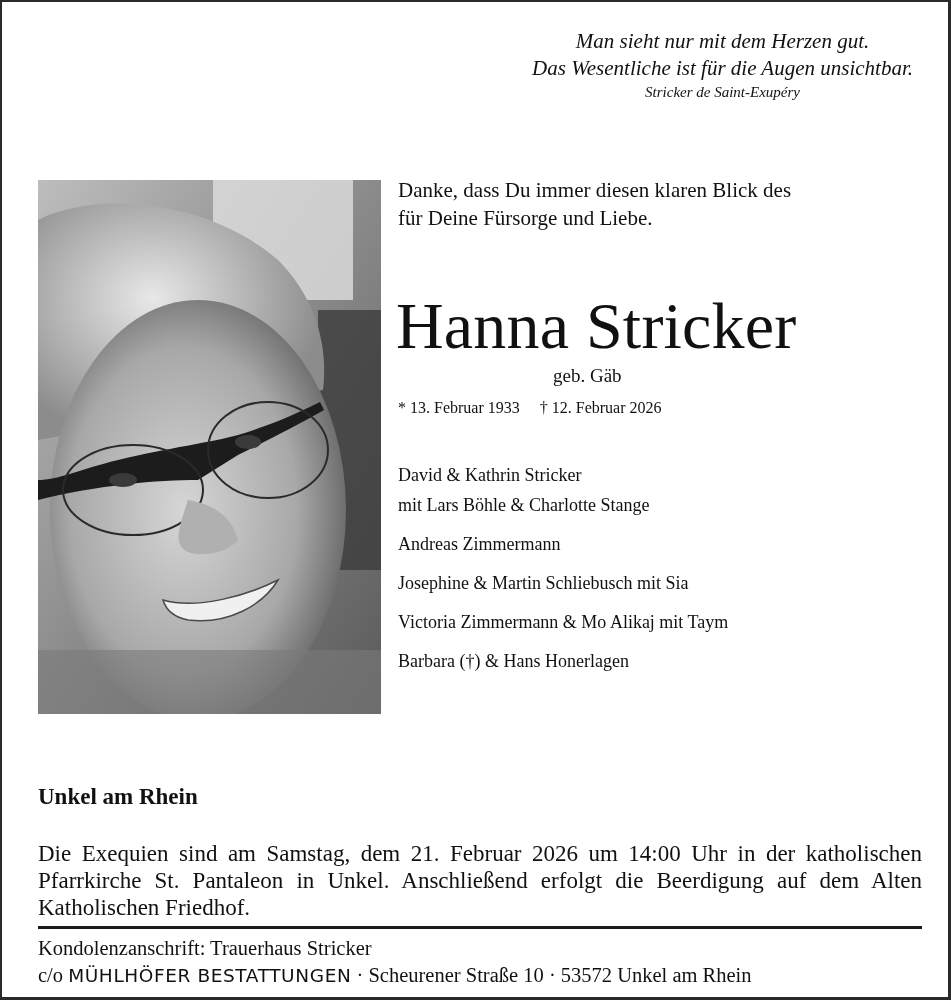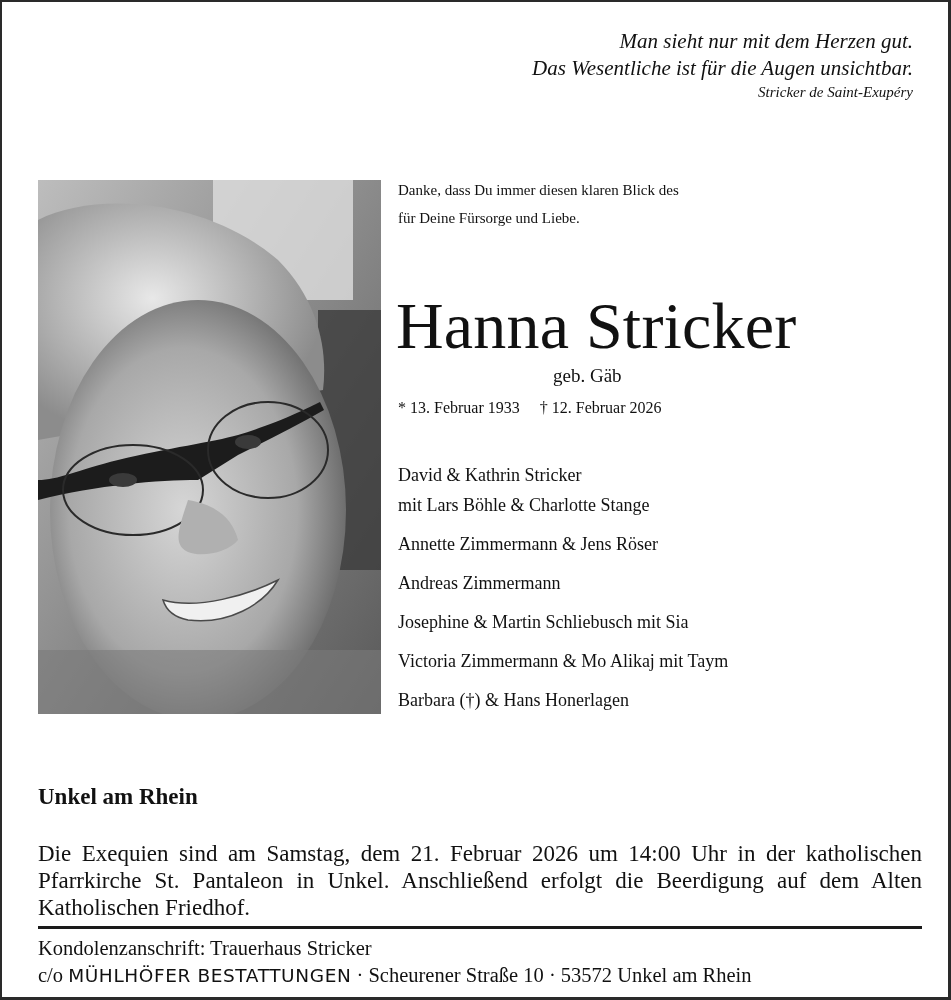--- a/index.html
+++ b/index.html
@@ -1,23 +1,23 @@
 <!DOCTYPE html>
 <html><head>
   <meta charset="utf-8">
   <style>
     html, body { margin: 0; padding: 0; background: #ffffff; }
     body { width: 951px; height: 1000px; position: relative; overflow: hidden; font-family: "Liberation Serif", "DejaVu Serif", serif; color: #111111; }
     .frame { position: absolute; left: 0; top: 0; width: 951px; height: 1000px; box-sizing: border-box; border: 2px solid #2a2a2a; border-right-width: 3px; border-bottom-width: 3px; }
-    .quote { position: absolute; right: 38px; top: 28px; text-align: right; font-style: italic; font-family: Liberation Serif, serif; }
+    .quote { position: absolute; right: 38px; top: 28px; text-align: center; font-style: italic; font-family: Liberation Serif, serif; }
     .quote .line { font-size: 21px; line-height: 27px; display: block; }
     .quote .author { font-size: 15px; line-height: 20px; display: block; }
     .photo { position: absolute; left: 38px; top: 180px; width: 343px; height: 534px; overflow: hidden; }
     .photo svg { display: block; }
-    .thanks { position: absolute; left: 398px; top: 176px; font-size: 15px; line-height: 28px; }
+    .thanks { position: absolute; left: 398px; top: 176px; font-size: 21px; line-height: 28px; }
     .thanks span { display: block; }
     .name { position: absolute; left: 396px; top: 288px; font-size: 66px; line-height: 76px; letter-spacing: 0.2px; }
     .birthname { position: absolute; left: 553px; top: 364px; font-size: 19px; line-height: 24px; }
     .dates { position: absolute; left: 398px; top: 393px; font-size: 16px; line-height: 30px; white-space: pre; }
     .dates .sep { display: inline-block; width: 20px; }
     .family { position: absolute; left: 398px; top: 460px; font-size: 18px; }
     .family .entry { display: block; line-height: 30px; margin-bottom: 9px; }
     .family .entry .sub { display: block; line-height: 30px; }
     .place { position: absolute; left: 38px; top: 782px; font-size: 23px; font-weight: bold; line-height: 30px; }
     .service { position: absolute; left: 38px; top: 840px; width: 884px; font-size: 23px; line-height: 27px; text-align: justify; }
@@ -78,21 +78,20 @@
 
 <div class="name">Hanna Stricker</div>
 <div class="birthname">geb. Gäb</div>
 <div class="dates"><span>* 13. Februar 1933</span><span class="sep"></span><span>† 12. Februar 2026</span></div>
 
 <div class="family">
   <span class="entry">
     <span class="sub">David &amp; Kathrin Stricker</span>
     <span class="sub">mit Lars Böhle &amp; Charlotte Stange</span>
   </span>
-  <span class="entry">Annette Zimmermann &amp; Jens Röser</span>
   <span class="entry">Andreas Zimmermann</span>
   <span class="entry">Josephine &amp; Martin Schliebusch mit Sia</span>
   <span class="entry">Victoria Zimmermann &amp; Mo Alikaj mit Taym</span>
   <span class="entry">Barbara (†) &amp; Hans Honerlagen</span>
 </div>
 
 <div class="place">Unkel am Rhein</div>
 
 <div class="service">Die Exequien sind am Samstag, dem 21. Februar 2026 um 14:00 Uhr in der katholischen Pfarrkirche St. Pantaleon in Unkel. Anschließend erfolgt die Beerdigung auf dem Alten Katholischen Friedhof.</div>
 

